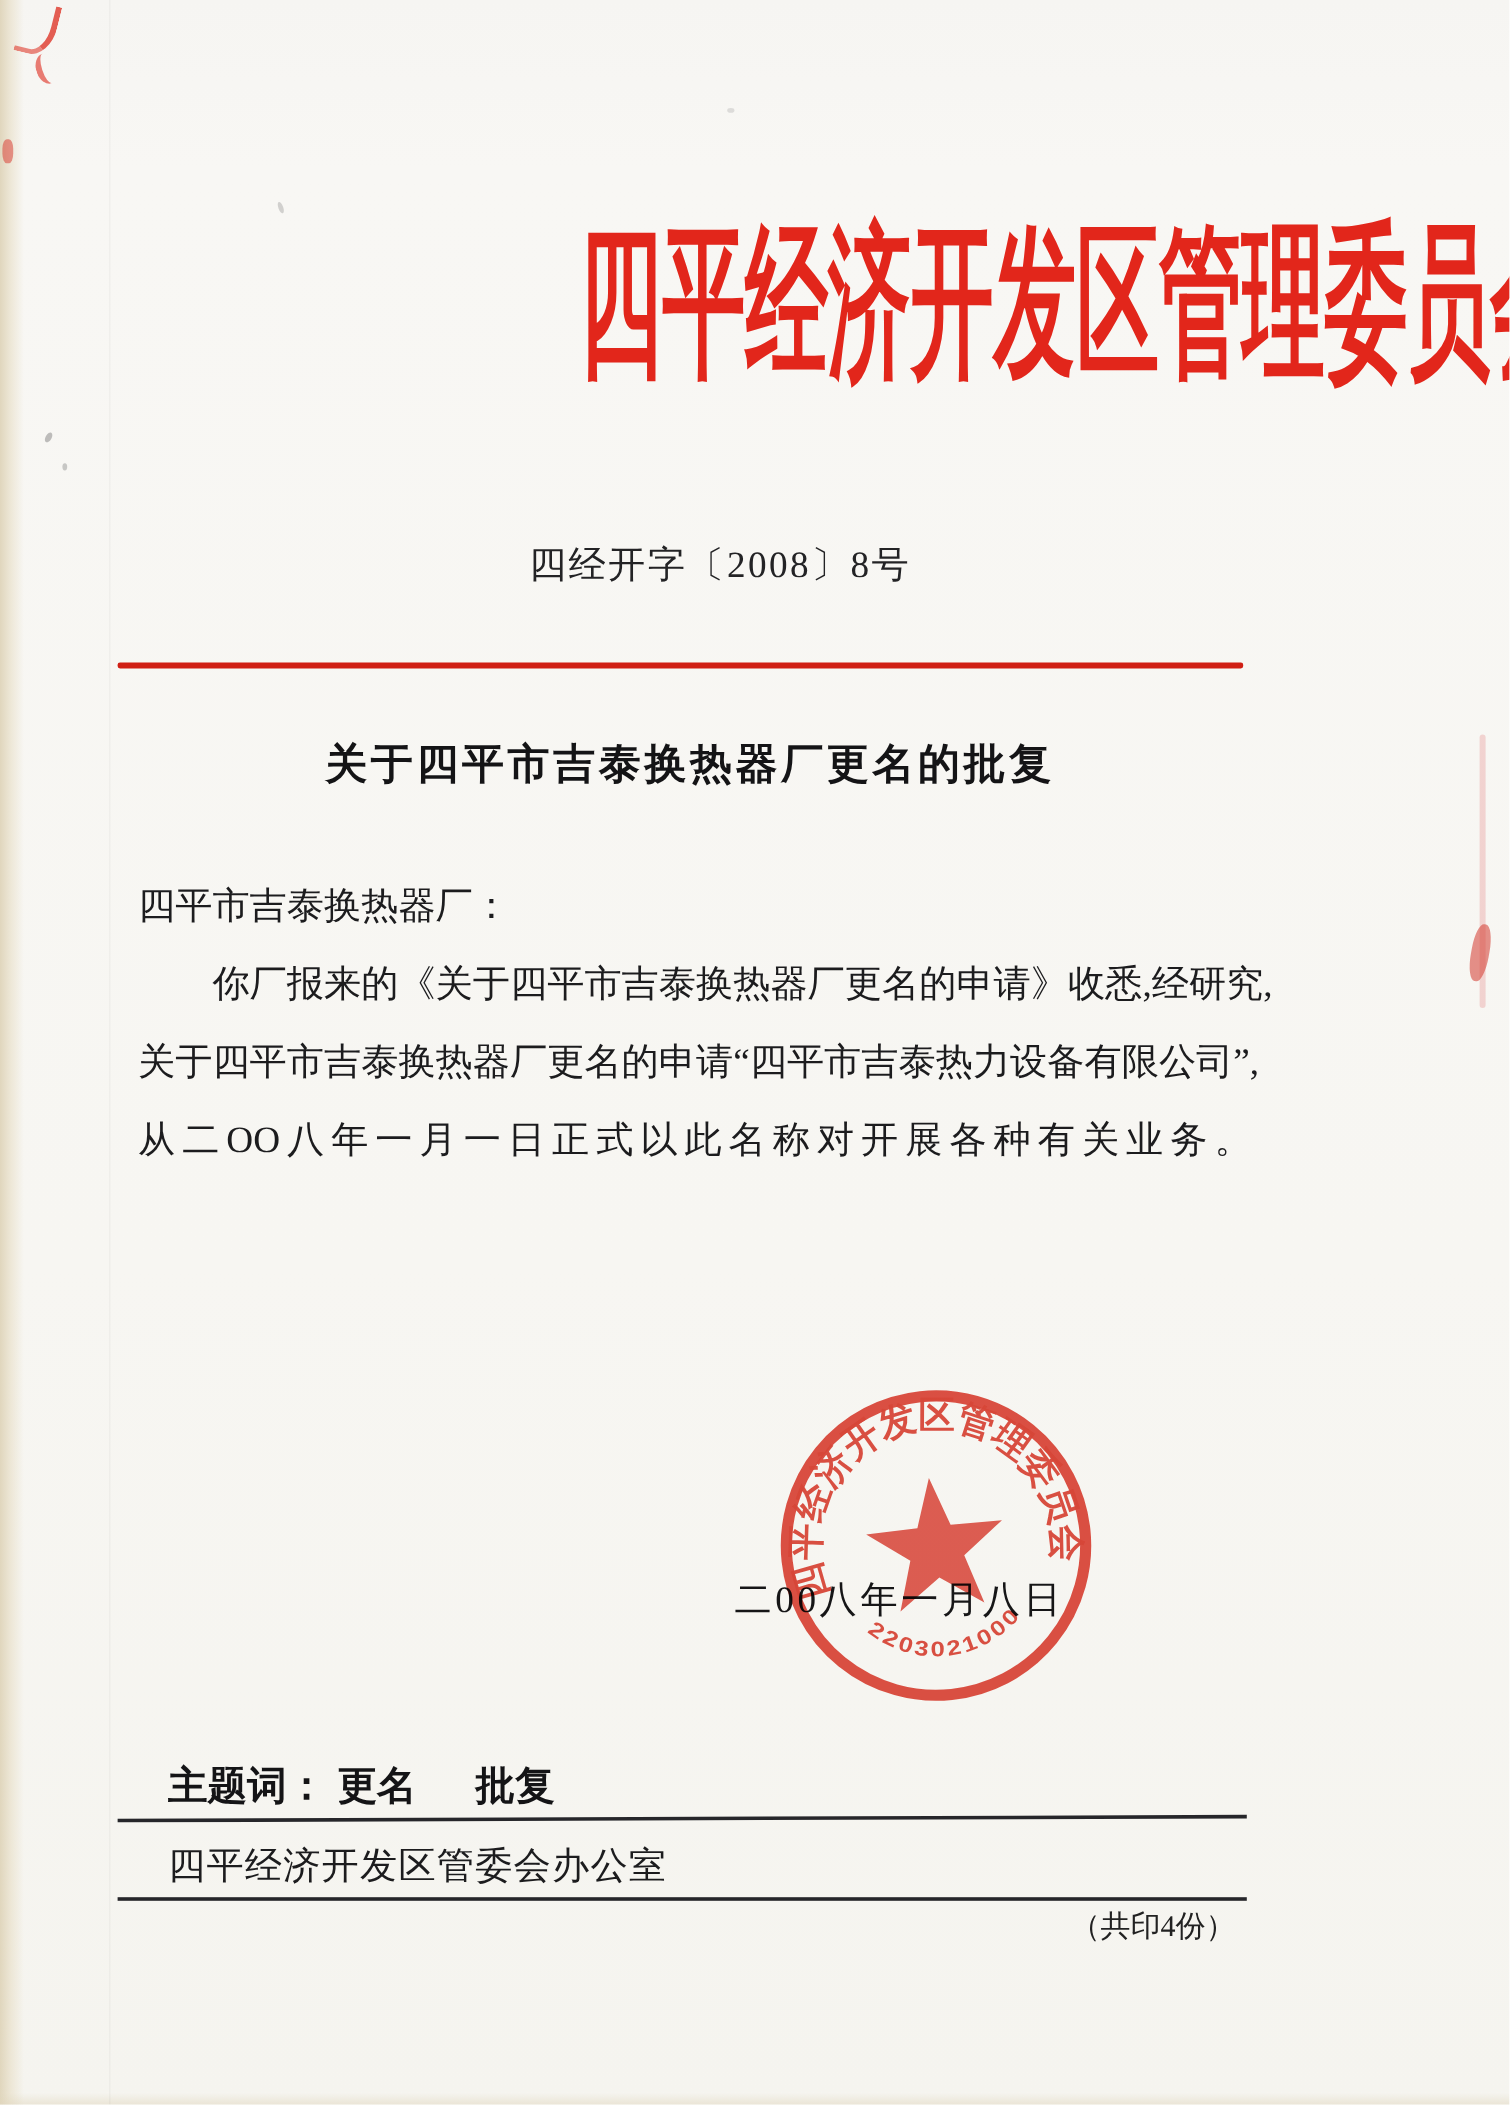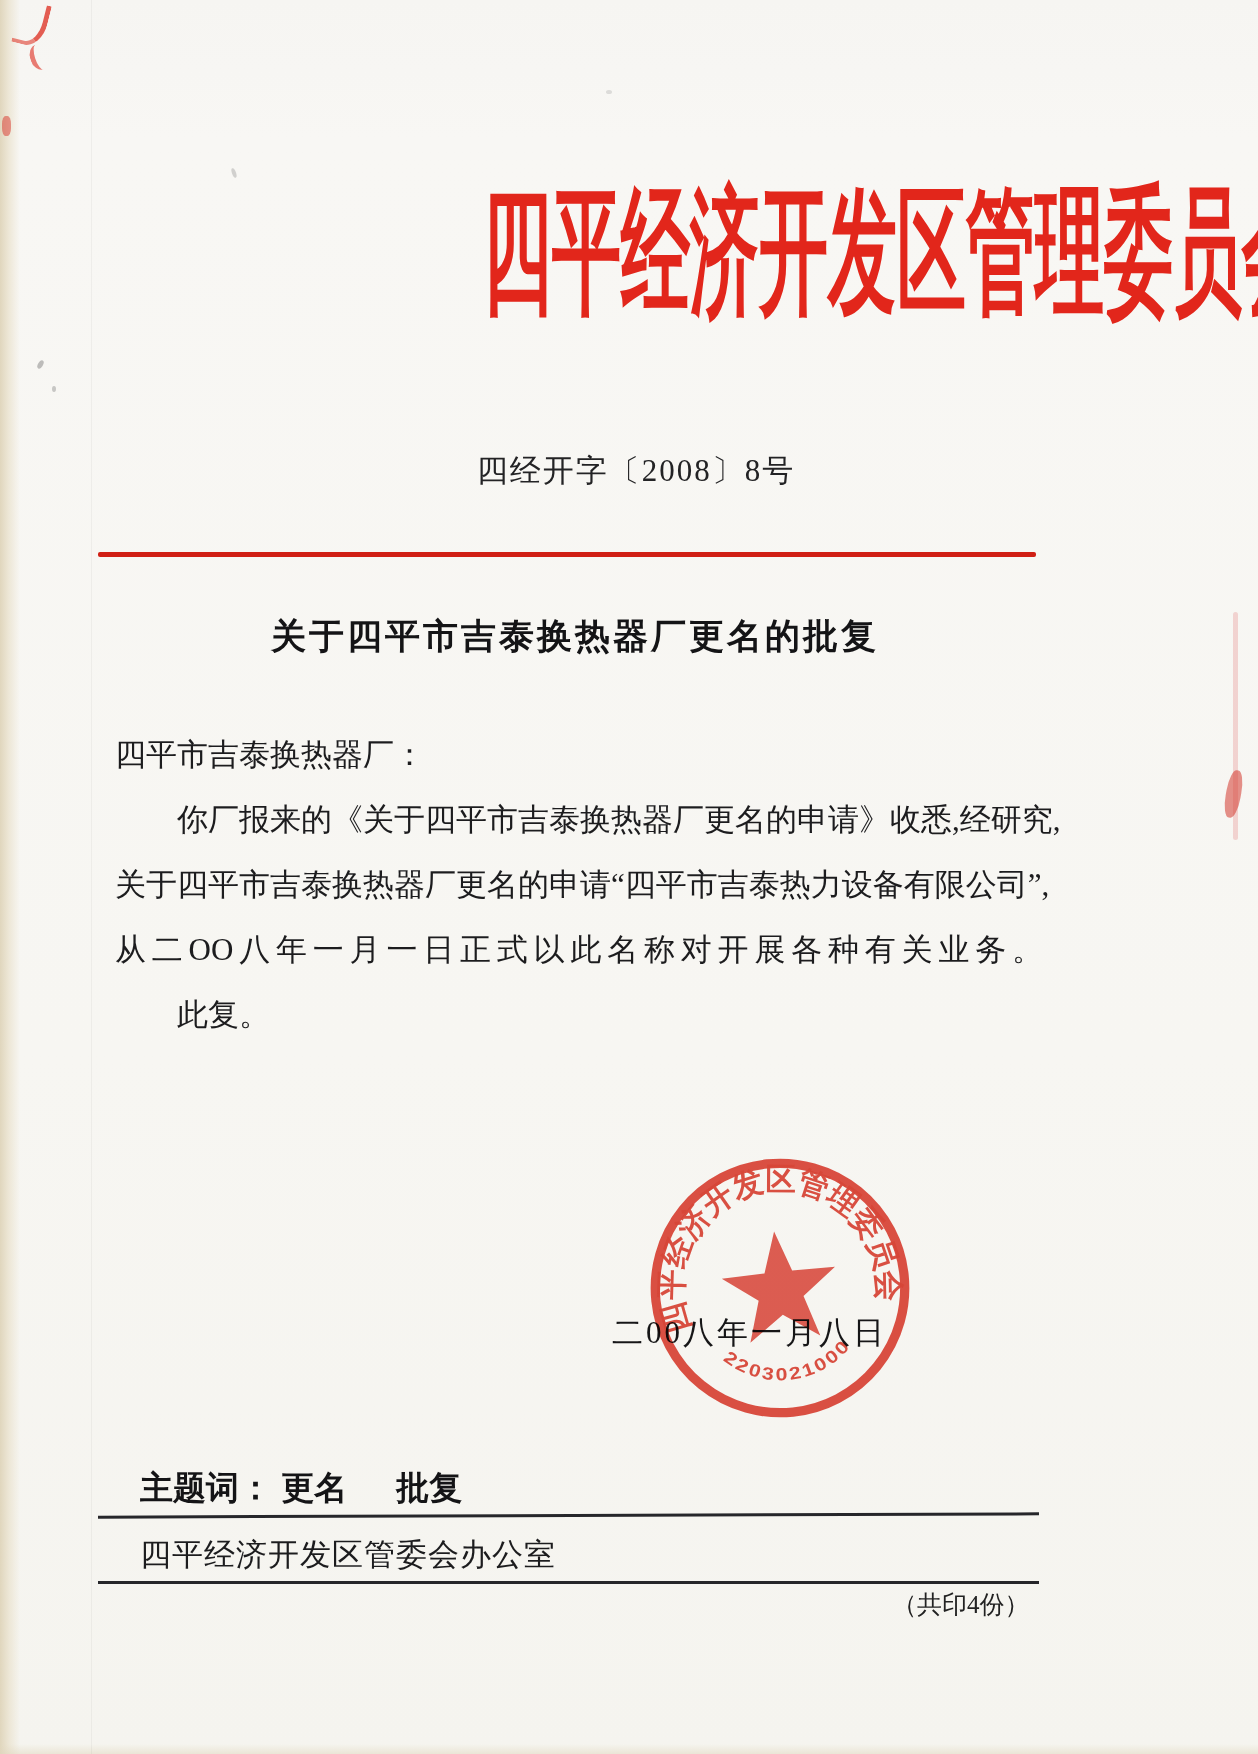--- a/index.html
+++ b/index.html
@@ -20,21 +20,21 @@
   .paper-line{position:absolute;left:91px;top:0;bottom:0;width:1px;background:rgba(60,60,60,.05);}
   
   .head-title-wrap{position:absolute;left:0;top:178px;width:1132px;text-align:center;}
   .head-title{display:inline-block;white-space:nowrap;
     font-size:138px;line-height:1.08;font-weight:900;
     transform:scaleX(0.5);transform-origin:50% 50%;
     font-family:"Liberation Serif","DejaVu Serif",serif;
     letter-spacing:0px;}
   
   .doc-number{position:absolute;left:0;top:450px;width:1200px;text-align:center;
-    font-size:31px;letter-spacing:2px;color:#232325;margin-left:36px;}
+    font-size:31px;letter-spacing:2px;color:#232325;}
   
   .red-rule{position:absolute;left:98px;top:552px;width:938px;height:5px;border-radius:2px;}
   
   .doc-title{position:absolute;left:0;top:613px;width:1150px;text-align:center;
     font-size:35px;font-weight:bold;letter-spacing:3px;color:#141416;
     font-family:"Liberation Sans","DejaVu Sans",sans-serif;}
   
   .body-block{position:absolute;left:115px;top:722px;width:928px;font-size:31px;color:#1c1c1e;}
   .body-block .line{line-height:65px;white-space:nowrap;}
   .body-block .line.fill{text-align:justify;text-align-last:justify;}
@@ -97,21 +97,20 @@
 
   <div class="red-rule" style="background:#d01f14"></div>
 
   <div class="doc-title">关于四平市吉泰换热器厂更名的批复</div>
 
   <div class="body-block">
     <div class="line">四平市吉泰换热器厂：</div>
     <div class="line fill indent">你厂报来的《关于四平市吉泰换热器厂更名的申请》收悉,经研究,</div>
     <div class="line fill">关于四平市吉泰换热器厂更名的申请“四平市吉泰热力设备有限公司”,</div>
     <div class="line fill">从二OO八年一月一日正式以此名称对开展各种有关业务。</div>
-    <div class="line indent">此复。</div>
   </div>
 
   <div class="date-line">二00八年一月八日</div>
 
   <div class="seal">
     <svg viewBox="0 0 260 260" width="268" height="268">
       <defs>
         <path id="arcTop" d="M 40.7,162.5 A 95,95 0 1 1 219.3,162.5" fill="none"></path>
         <path id="arcBottom" d="M 66,192 A 88,88 0 0 0 194,192" fill="none"></path>
       </defs>

